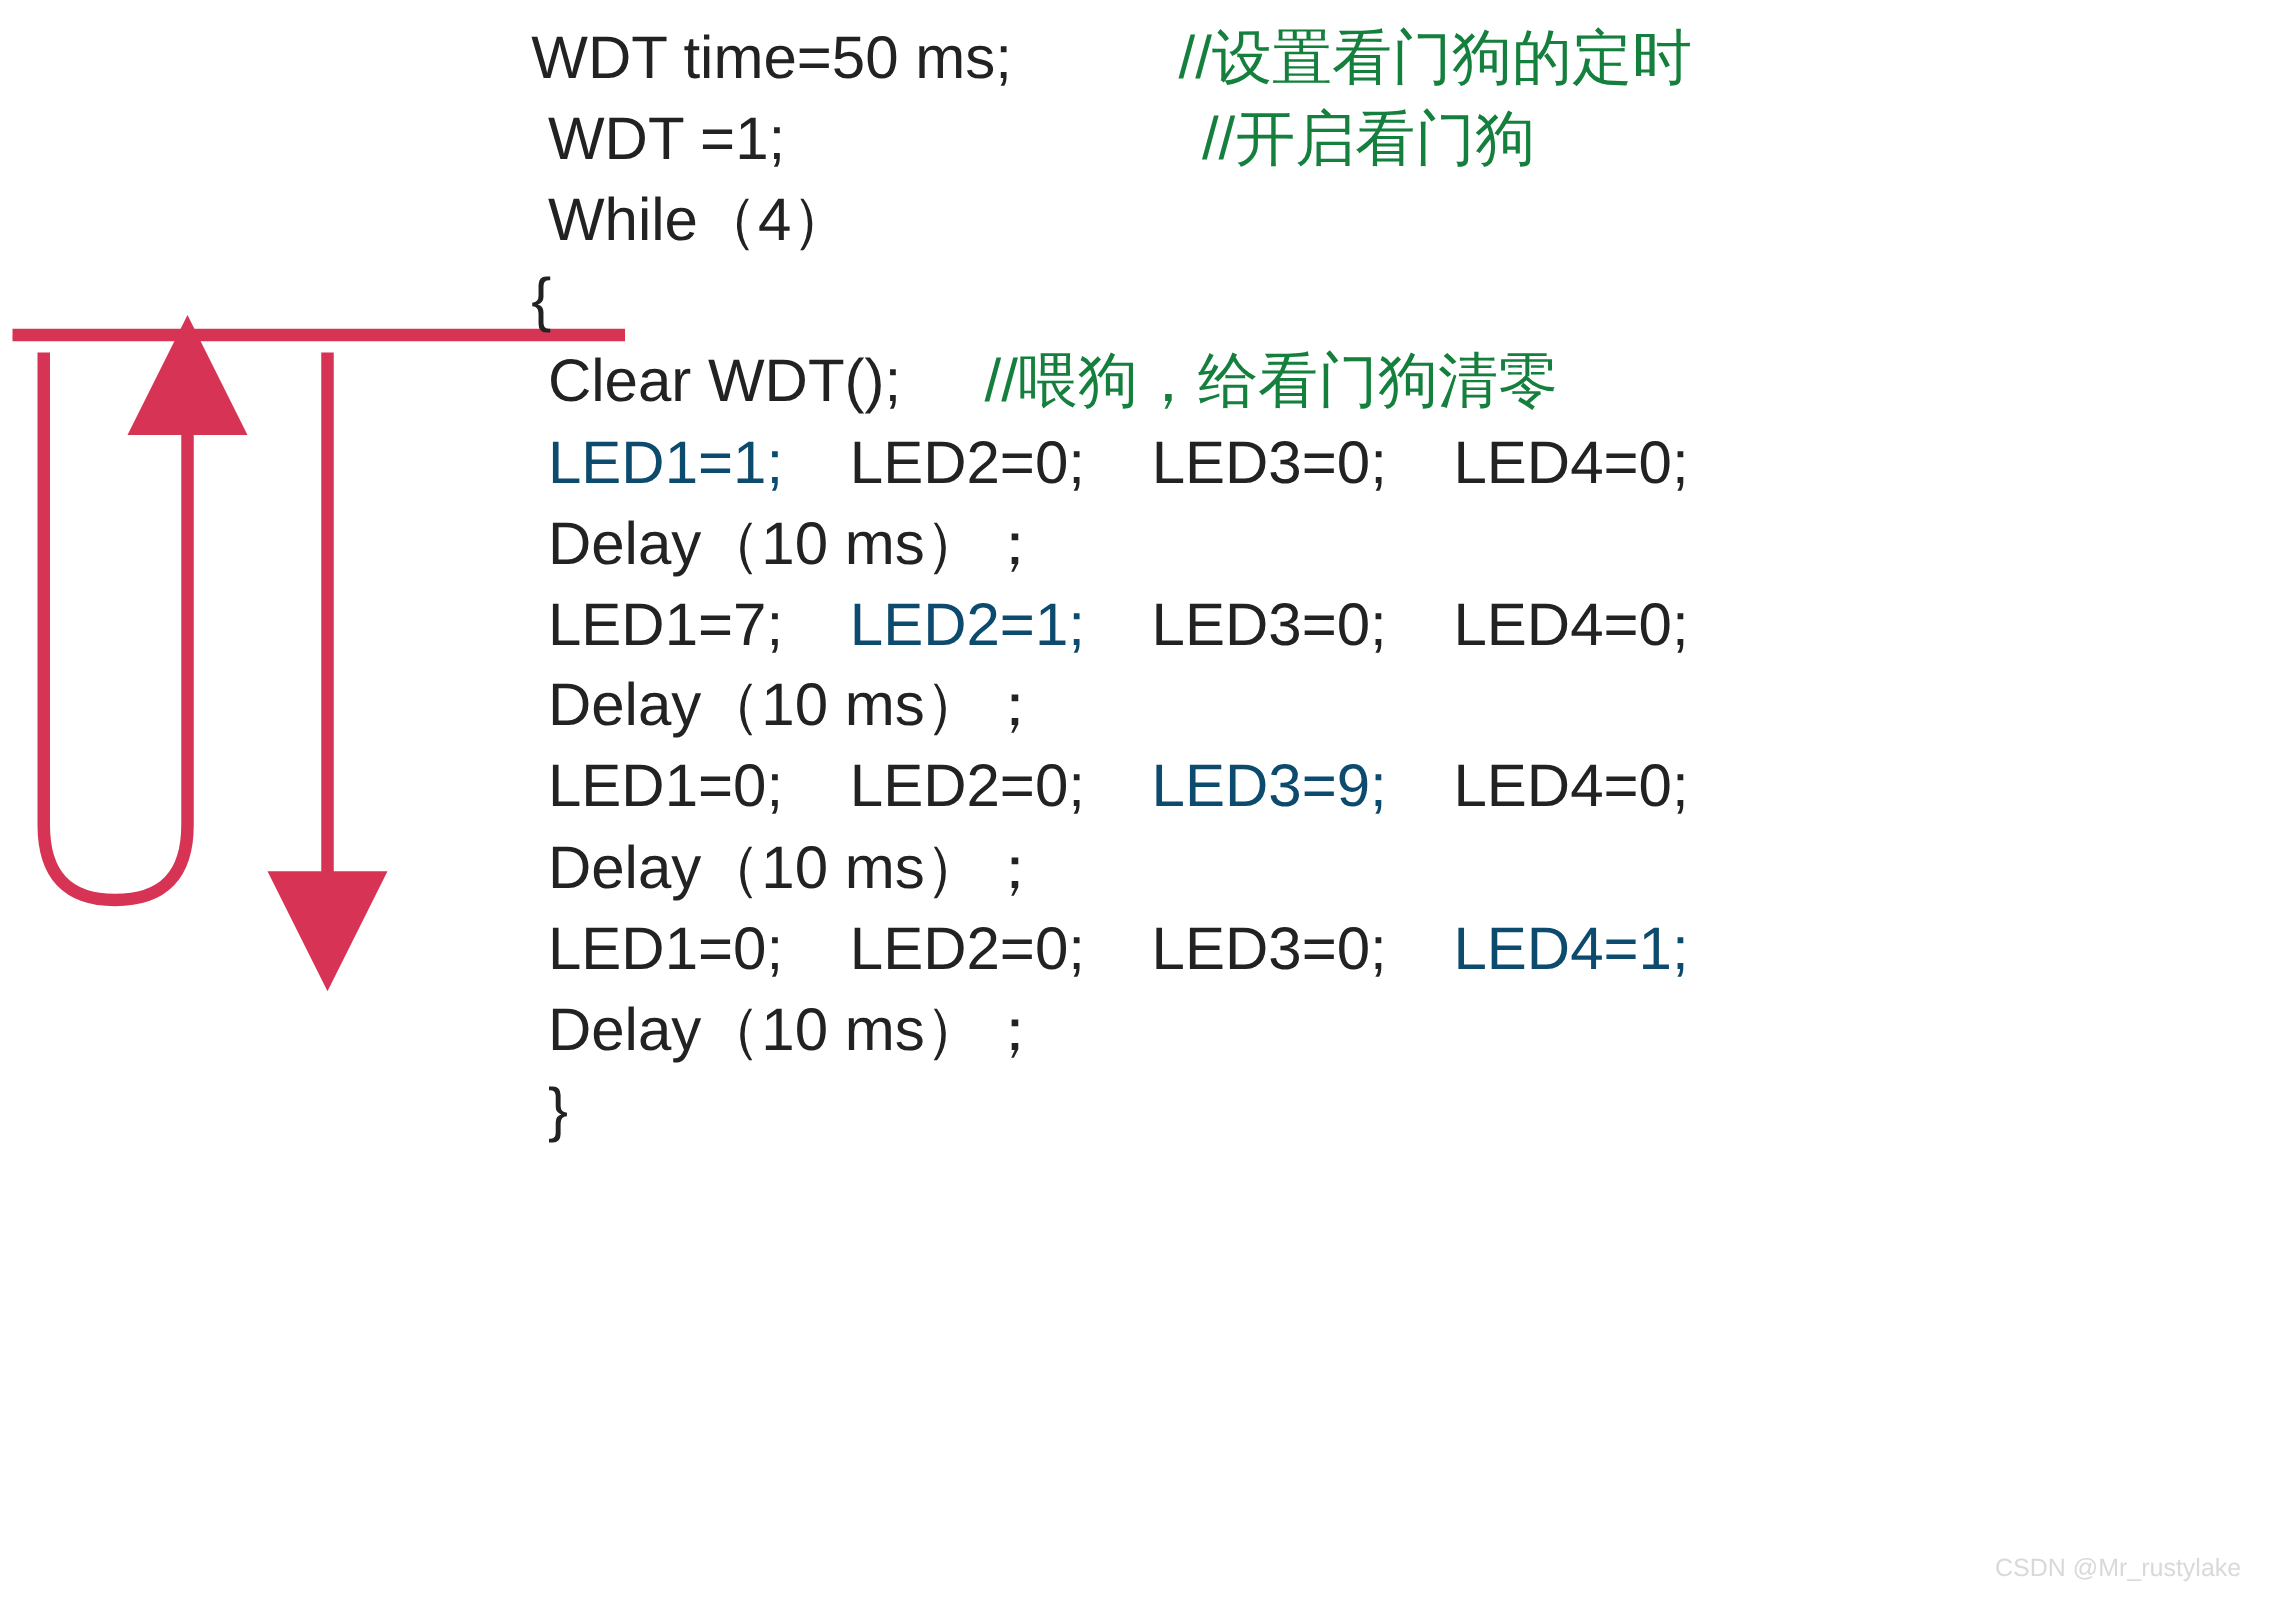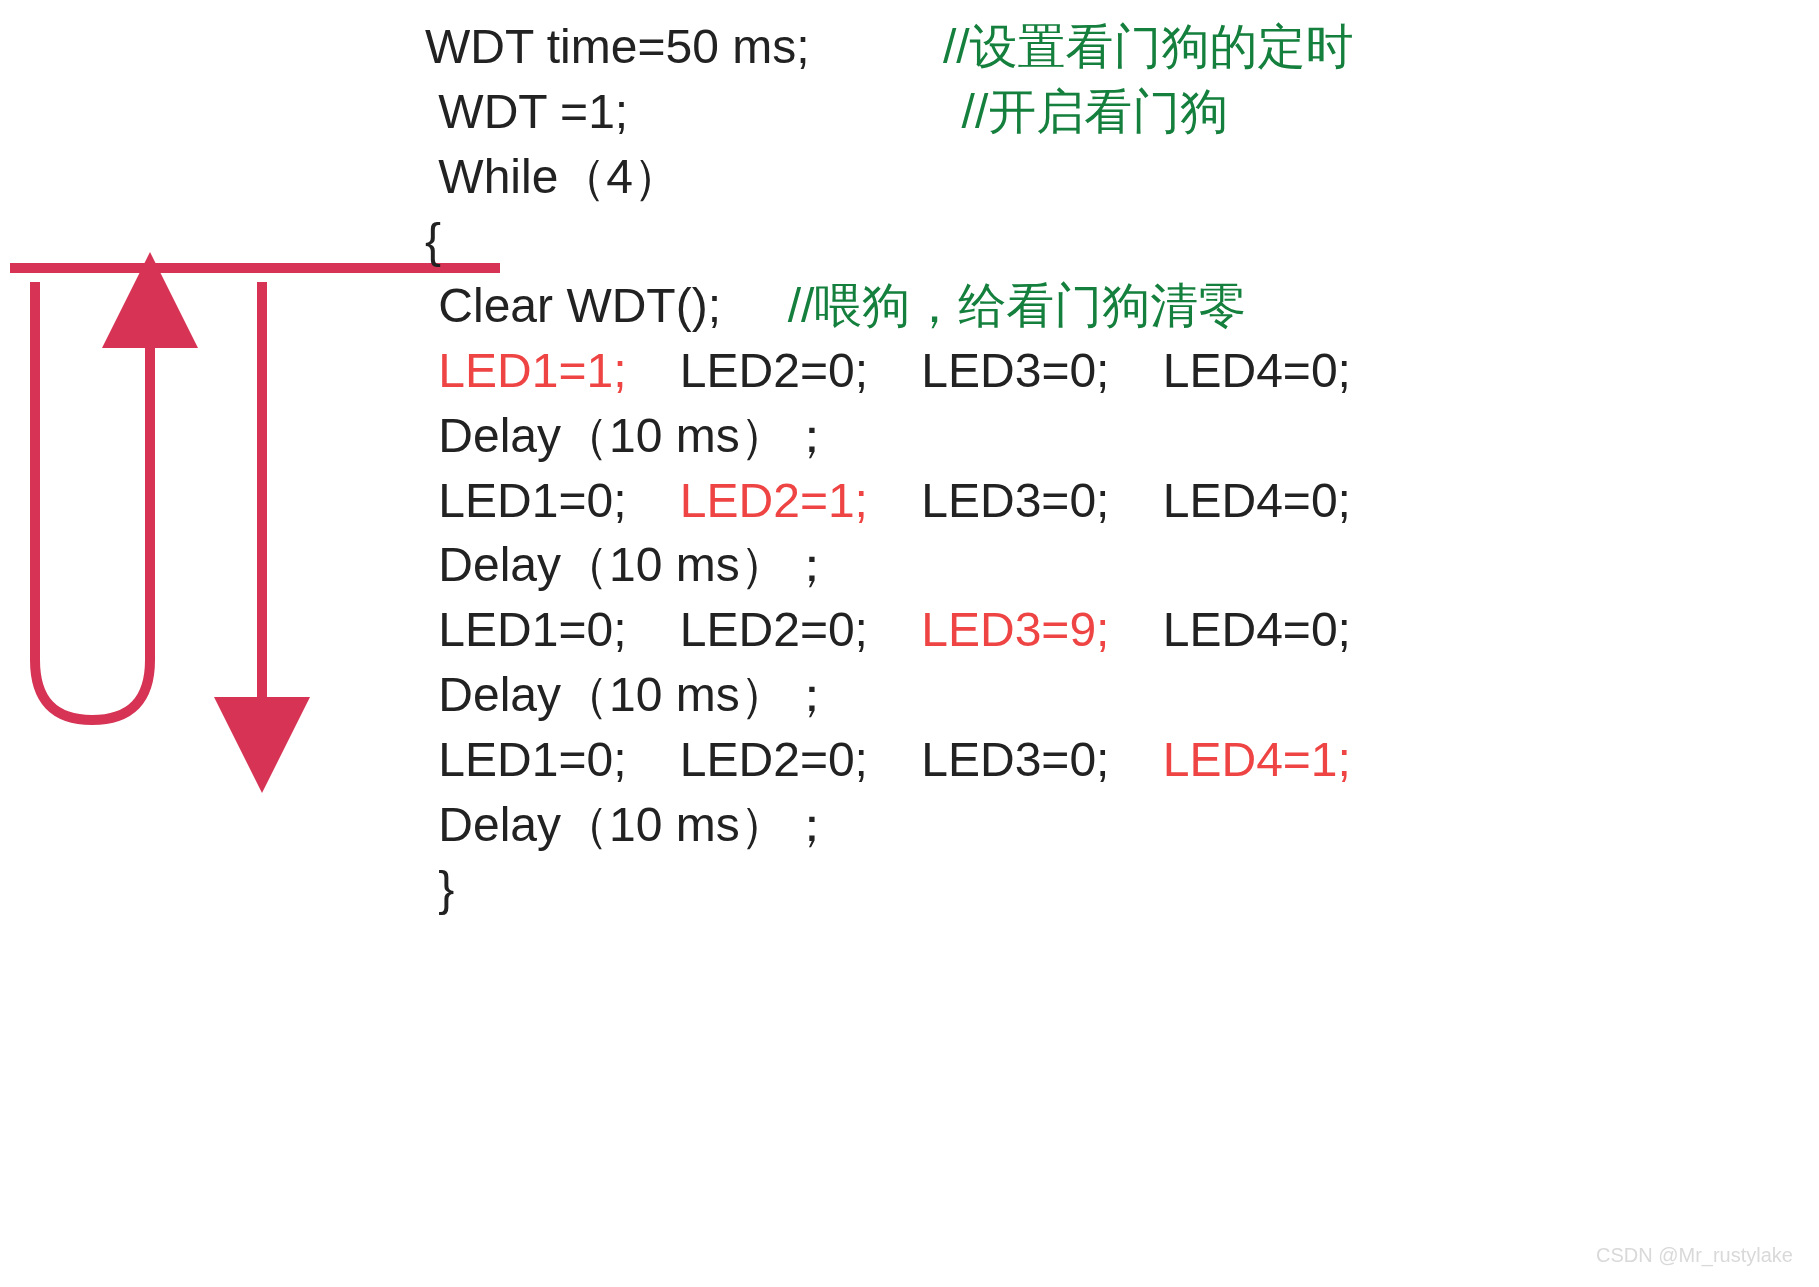--- a/index.html
+++ b/index.html
@@ -1,18 +1,18 @@
 <!DOCTYPE html>
 <html><head>
 <meta charset="utf-8">
 <style>
   html,body{margin:0;padding:0;width:1819px;height:1287px;background:#fff;font-family:Arial,"Microsoft YaHei",sans-serif;overflow:hidden}
   .code{position:absolute;left:425px;top:15px;font-size:48px;line-height:1.35;color:#222;white-space:pre}
   .cmt{color:#15803d}
-  .grn{color:#ef4444}
+  .grn{color:#0c4a6e}
   .wm{position:absolute;right:26px;bottom:20px;font-size:20px;color:#d9d9d9}
   svg{position:absolute;left:0;top:0}
 </style>
 </head>
 <body>
 
 <svg width="1819" height="1287">
   <defs>
     <marker id="ah" viewBox="0 0 20 20" refX="10" refY="10" markerWidth="12" markerHeight="12" orient="auto-start-reverse">
       <path d="M2,2 L18,10 L2,18 Z" fill="#d63355"></path>
@@ -25,21 +25,21 @@
   </g>
 </svg>
 
 <div class="code"><span><span>WDT time=50 ms;</span>          <span class="cmt">//设置看门狗的定时</span></span>
 <span><span> WDT =1;</span>                         <span class="cmt">//开启看门狗</span></span>
 <span> While（4）</span>
 <span>{</span>
 <span><span> Clear WDT();     </span><span class="cmt">//喂狗，给看门狗清零</span></span>
 <span><span> </span><span class="grn">LED1=1;</span><span>    LED2=0;    LED3=0;    LED4=0;</span></span>
 <span> Delay（10 ms）；</span>
-<span><span> LED1=0;    </span><span class="grn">LED2=1;</span><span>    LED3=0;    LED4=0;</span></span>
+<span><span> LED1=7;    </span><span class="grn">LED2=1;</span><span>    LED3=0;    LED4=0;</span></span>
 <span> Delay（10 ms）；</span>
 <span><span> LED1=0;    LED2=0;    </span><span class="grn">LED3=9;</span><span>    LED4=0;</span></span>
 <span> Delay（10 ms）；</span>
 <span><span> LED1=0;    LED2=0;    LED3=0;    </span><span class="grn">LED4=1;</span></span>
 <span> Delay（10 ms）；</span>
 <span> }</span></div>
 
 <div class="wm">CSDN @Mr_rustylake</div>
 
 </body></html>

